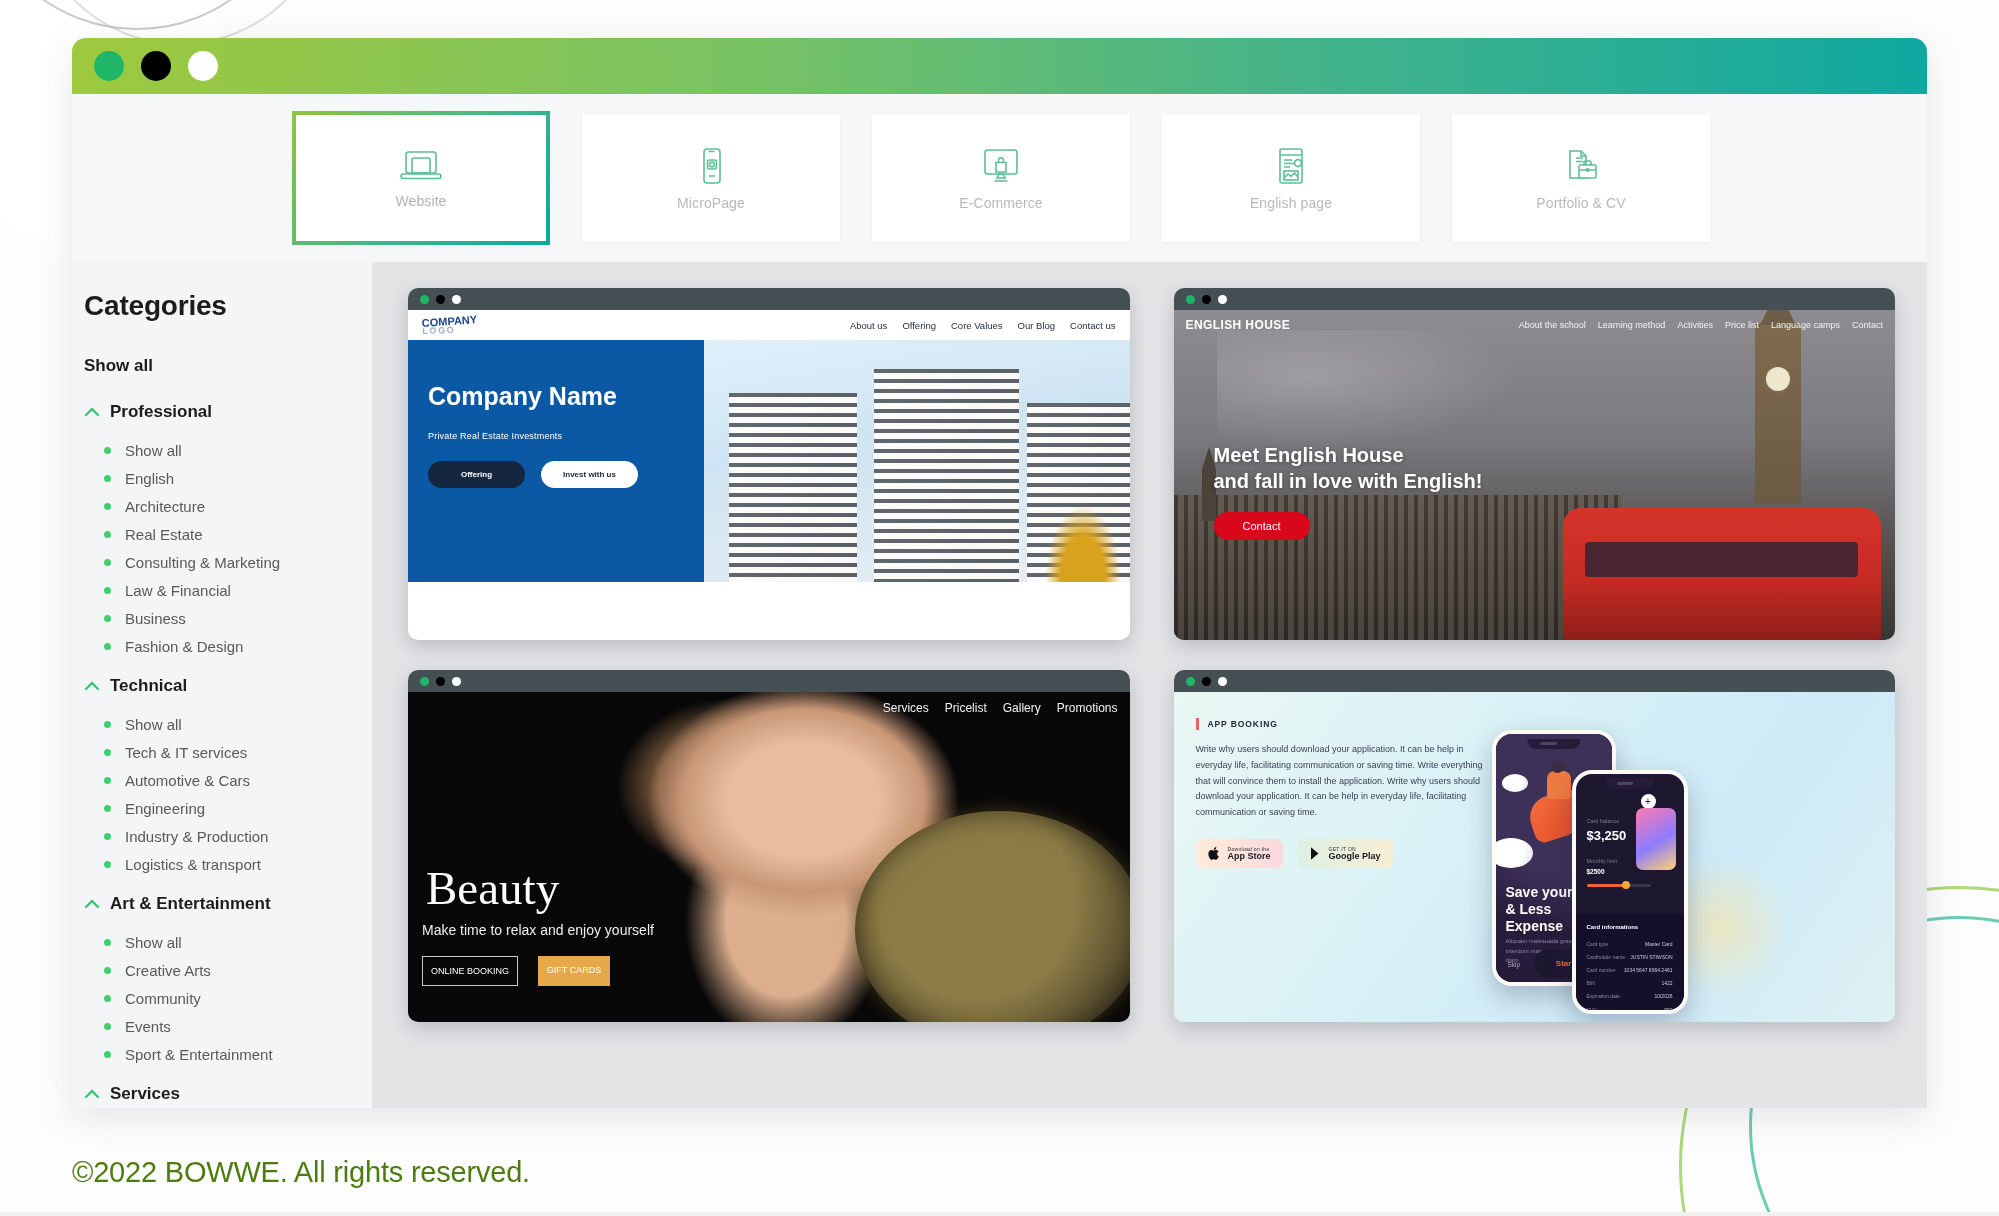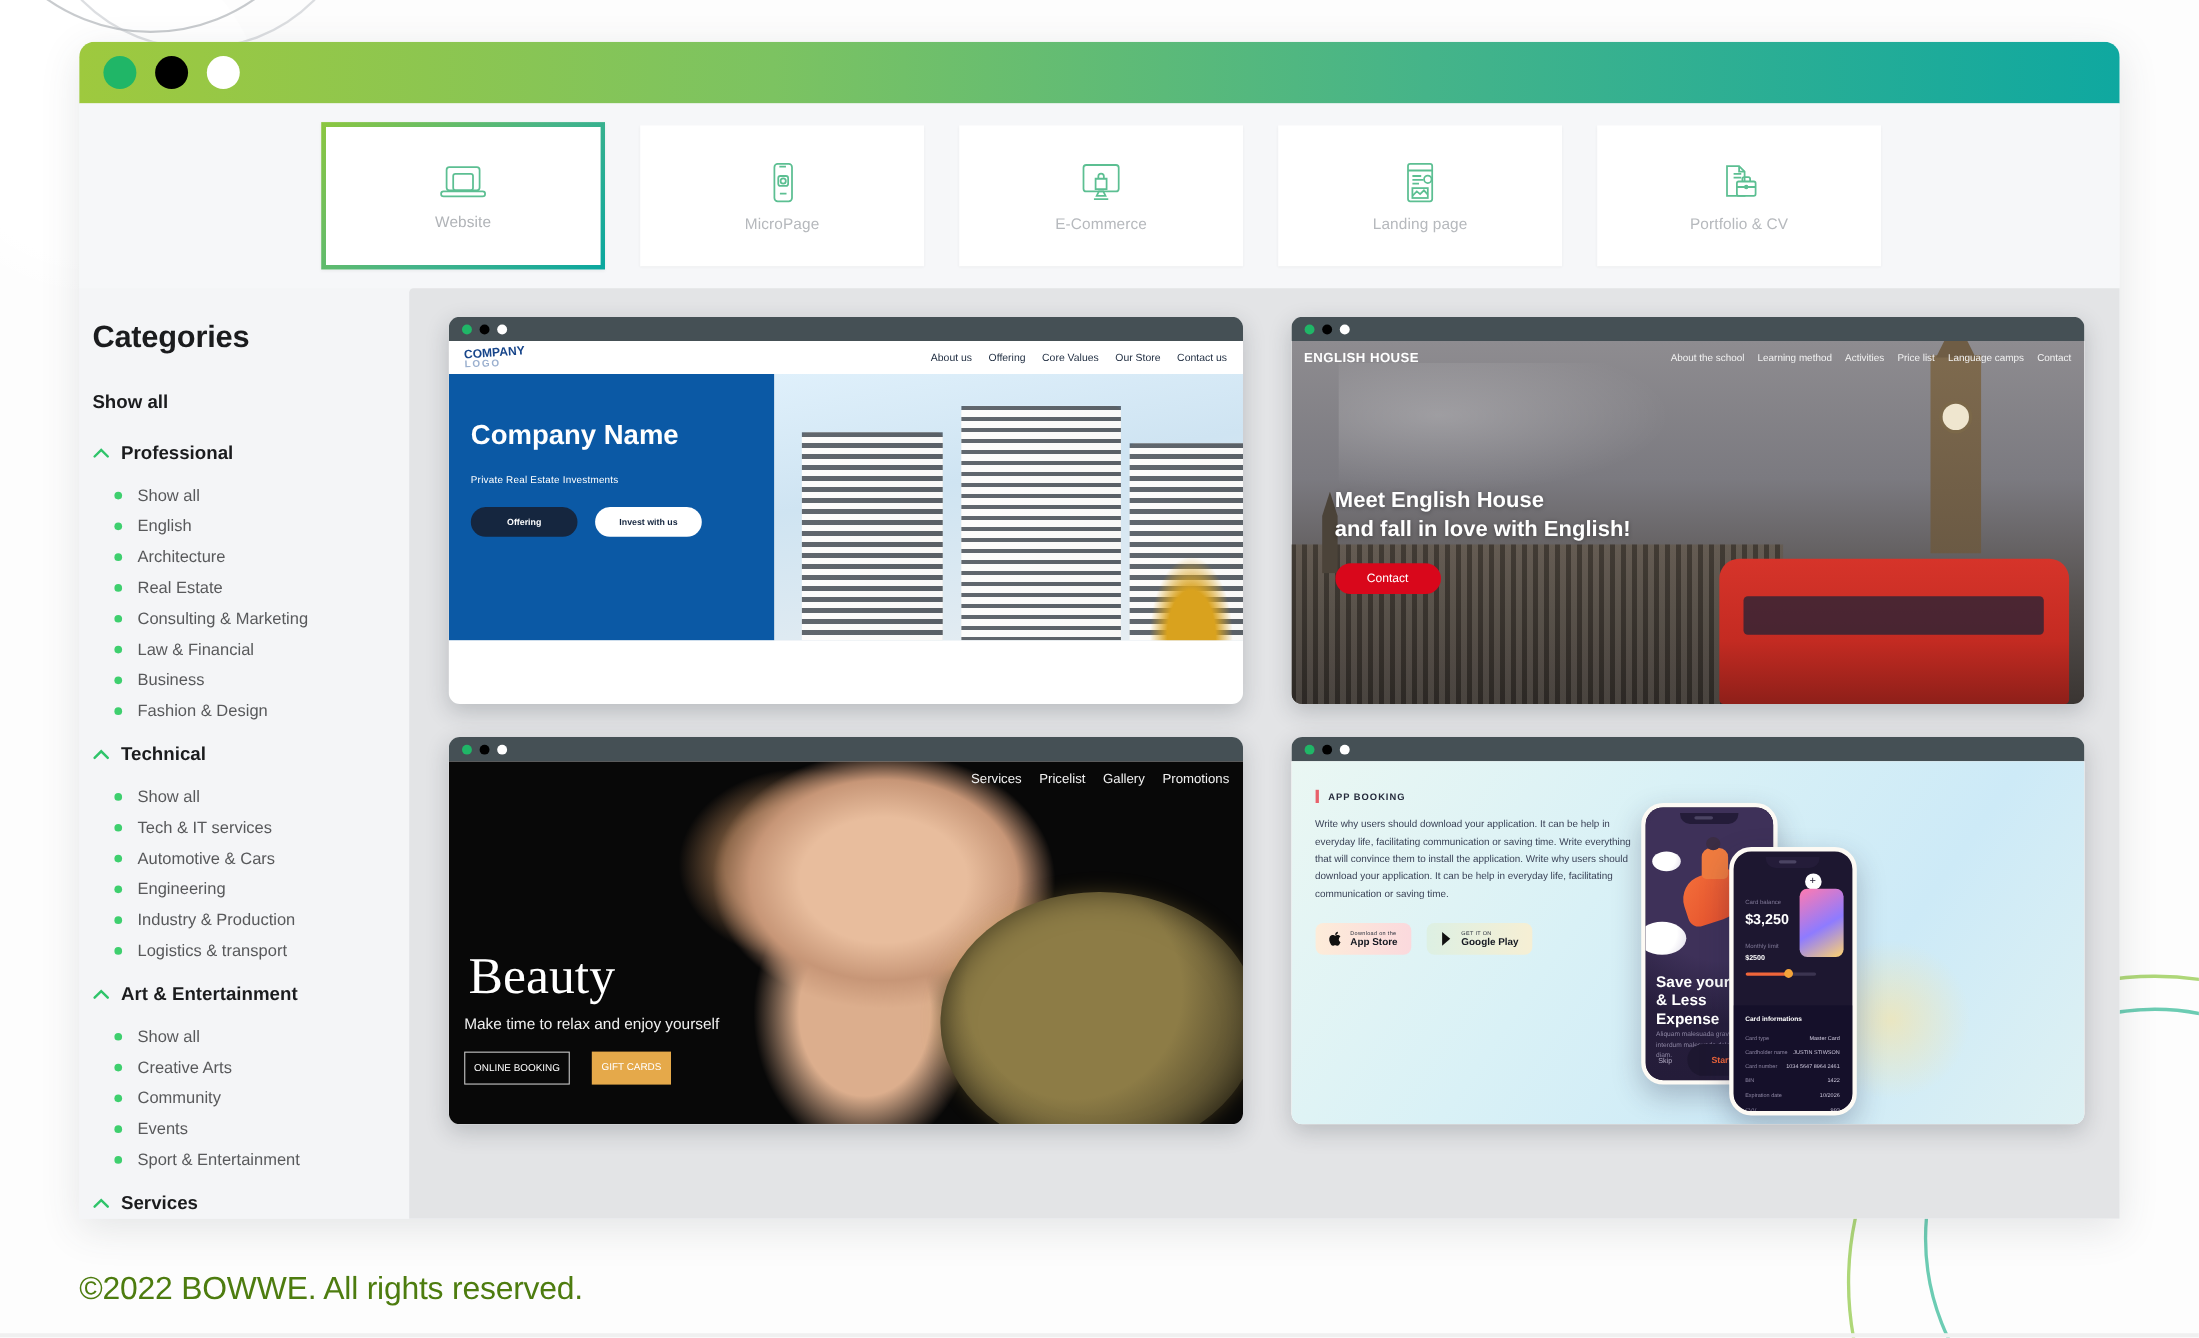--- a/index.html
+++ b/index.html
@@ -350,21 +350,21 @@
         <span>
           <svg width="44" height="44" viewBox="0 0 44 44" fill="none" stroke="#5cbf92" stroke-width="1.6">
             <rect x="11" y="4" width="22" height="34" rx="2"></rect>
             <path d="M11 10h22"></path>
             <path d="M15 15h8M15 18.5h10M15 22h6"></path>
             <circle cx="29" cy="18" r="3.4"></circle>
             <rect x="15" y="26" width="14" height="9"></rect>
             <path d="M15 33l4-4 3 2.5 3.5-3.5L29 32"></path>
           </svg>
         </span>
-        <span class="tablabel">Landing page</span>
+        <span class="tablabel">English page</span>
       </div>
 
       <div class="tabcard">
         <span>
           <svg width="46" height="44" viewBox="0 0 46 44" fill="none" stroke="#5cbf92" stroke-width="1.6">
             <path d="M12 6h11l5 5v22H12z"></path>
             <path d="M23 6v5h5"></path>
             <path d="M18 13h7M18 16.5h7"></path>
             <rect x="21" y="20" width="17" height="13" rx="1.6" fill="#fff"></rect>
             <path d="M26 20v-2.4a1.6 1.6 0 011.6-1.6h3.8a1.6 1.6 0 011.6 1.6V20"></path>
@@ -521,21 +521,21 @@
           <div class="bview">
             <div class="c1-nav">
               <div class="c1-logo">
                 <span>COMPANY</span>
                 <small>LOGO</small>
               </div>
               <div class="c1-links">
                 <span>About us</span>
                 <span>Offering</span>
                 <span>Core Values</span>
-                <span>Our Store</span>
+                <span>Our Blog</span>
                 <span>Contact us</span>
               </div>
             </div>
             <div class="c1-hero">
               <div class="c1-left">
                 <div class="c1-h1">Company Name</div>
                 <div class="c1-sub">Private Real Estate Investments</div>
                 <div class="c1-btns">
                   <div class="c1-b1">Offering</div>
                   <div class="c1-b2">Invest with us</div>

